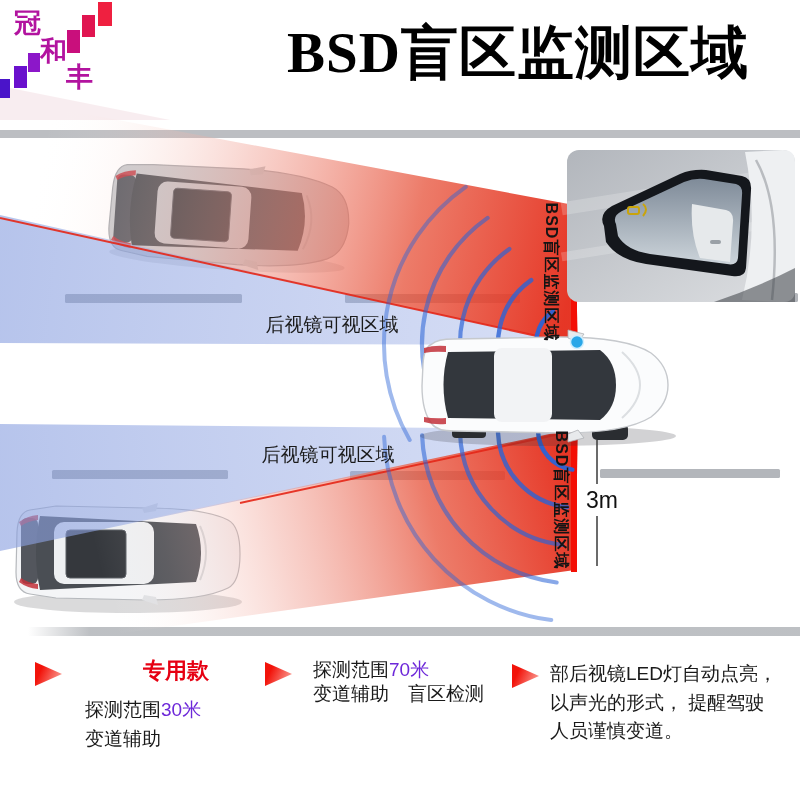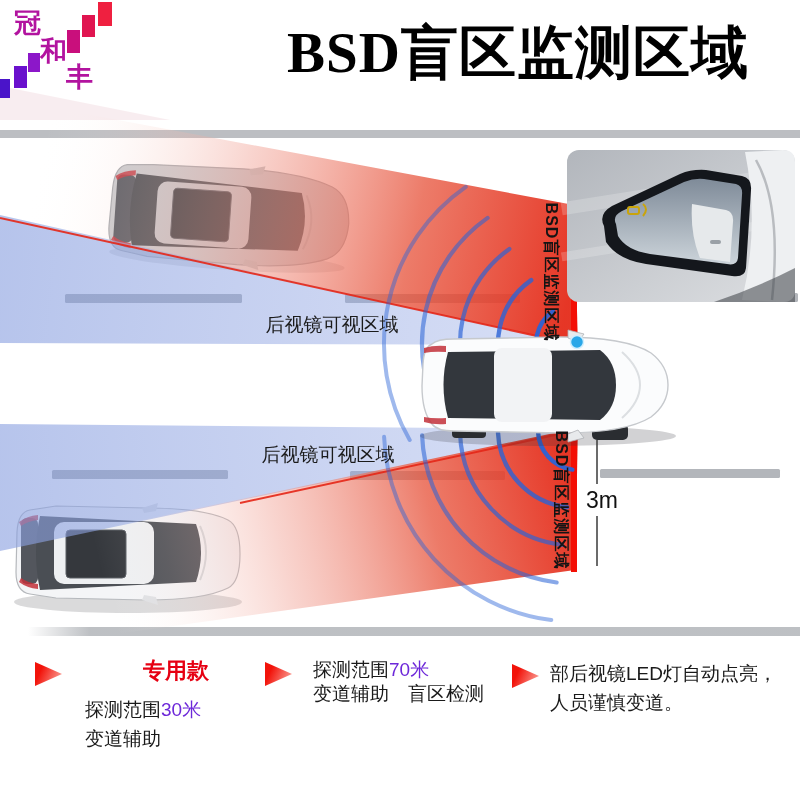--- a/index.html
+++ b/index.html
@@ -229,17 +229,18 @@
     <div class="body">
       <div class="ln"><span>探测范围</span><span class="red">70米</span></div>
       <div class="ln">变道辅助　盲区检测</div>
     </div>
   </div>
 
   <div class="feature f3">
     <span class="tri"></span>
     <div class="body">
       <div class="ln">部后视镜LED灯自动点亮，</div>
+      <div class="ln">以声光的形式， 提醒驾驶</div>
       <div class="ln">人员谨慎变道。</div>
     </div>
   </div>
 
 </div>
 
 </body></html>

